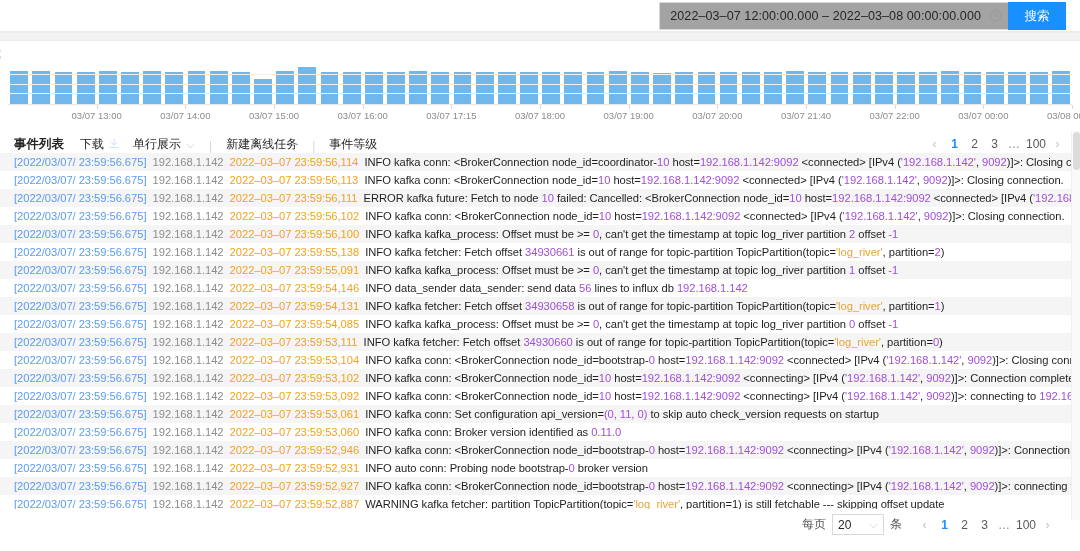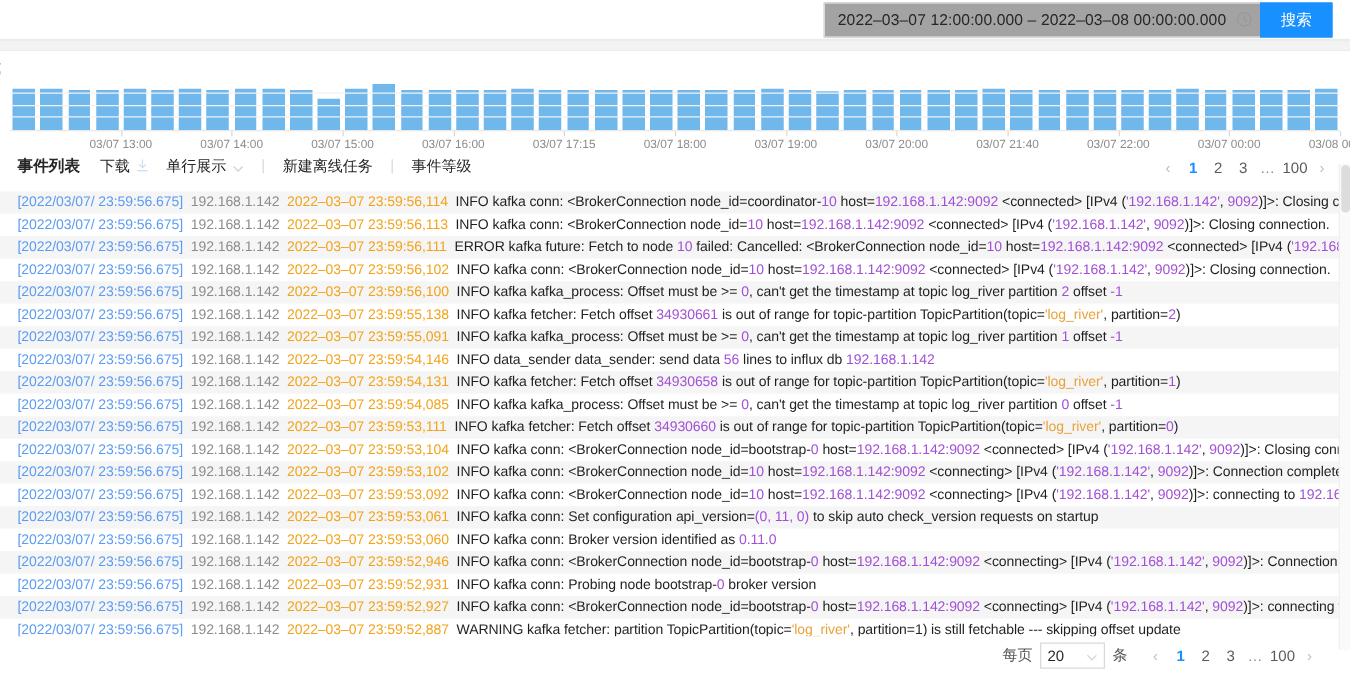--- a/index.html
+++ b/index.html
@@ -106,21 +106,21 @@
     color: #8c8c8c;
     transform: translateX(-50%);
     white-space: nowrap;
     padding-top: 5px;
   }
   .tickmark { position:absolute; top:0; width:1px; height:4px; background:#d9d9d9; }
 
   
   .listhead {
     height: 28px;
-    display: flex; align-items: flex-start;
+    display: flex; align-items: flex-end;
     padding: 0 14px 0 14px;
     background: #fff;
     font-size: 12px;
     color: #262626;
   }
   .lh-title { font-weight: bold; font-size: 12.5px; margin-right: 16px; }
   .lh-item { margin-right: 14px; white-space: nowrap; cursor: pointer; display:flex; align-items:center; }
   .lh-item .dl-ico { margin-left: 5px; opacity:.45; }
   .lh-divider { color: #d9d9d9; margin-right: 14px; }
   .lh-spacer { flex: 1; }
@@ -342,21 +342,21 @@
       <div class="logrow"><span class="t-ts">[2022/03/07/ 23:59:56.675]</span><span>&nbsp;&nbsp;</span><span class="t-ip">192.168.1.142</span><span>&nbsp;&nbsp;</span><span class="t-date">2022–03–07 23:59:54,146</span><span>&nbsp;&nbsp;</span><span class="t-txt">INFO data_sender data_sender: send data </span><span class="t-num">56</span><span class="t-txt"> lines to influx db </span><span class="t-num">192.168.1.142</span></div>
       <div class="logrow"><span class="t-ts">[2022/03/07/ 23:59:56.675]</span><span>&nbsp;&nbsp;</span><span class="t-ip">192.168.1.142</span><span>&nbsp;&nbsp;</span><span class="t-date">2022–03–07 23:59:54,131</span><span>&nbsp;&nbsp;</span><span class="t-txt">INFO kafka fetcher: Fetch offset </span><span class="t-num">34930658</span><span class="t-txt"> is out of range for topic-partition TopicPartition(topic=</span><span class="t-str">'log_river'</span><span class="t-txt">, partition=</span><span class="t-num">1</span><span class="t-txt">)</span></div>
       <div class="logrow"><span class="t-ts">[2022/03/07/ 23:59:56.675]</span><span>&nbsp;&nbsp;</span><span class="t-ip">192.168.1.142</span><span>&nbsp;&nbsp;</span><span class="t-date">2022–03–07 23:59:54,085</span><span>&nbsp;&nbsp;</span><span class="t-txt">INFO kafka kafka_process: Offset must be &gt;= </span><span class="t-num">0</span><span class="t-txt">, can't get the timestamp at topic log_river partition </span><span class="t-num">0</span><span class="t-txt"> offset </span><span class="t-num">-1</span></div>
       <div class="logrow"><span class="t-ts">[2022/03/07/ 23:59:56.675]</span><span>&nbsp;&nbsp;</span><span class="t-ip">192.168.1.142</span><span>&nbsp;&nbsp;</span><span class="t-date">2022–03–07 23:59:53,111</span><span>&nbsp;&nbsp;</span><span class="t-txt">INFO kafka fetcher: Fetch offset </span><span class="t-num">34930660</span><span class="t-txt"> is out of range for topic-partition TopicPartition(topic=</span><span class="t-str">'log_river'</span><span class="t-txt">, partition=</span><span class="t-num">0</span><span class="t-txt">)</span></div>
       <div class="logrow"><span class="t-ts">[2022/03/07/ 23:59:56.675]</span><span>&nbsp;&nbsp;</span><span class="t-ip">192.168.1.142</span><span>&nbsp;&nbsp;</span><span class="t-date">2022–03–07 23:59:53,104</span><span>&nbsp;&nbsp;</span><span class="t-txt">INFO kafka conn: &lt;BrokerConnection node_id=bootstrap-</span><span class="t-num">0</span><span class="t-txt"> host=</span><span class="t-num">192.168.1.142:9092</span><span class="t-txt"> &lt;connected&gt; [IPv4 (</span><span class="t-num">'192.168.1.142'</span><span class="t-txt">, </span><span class="t-num">9092</span><span class="t-txt">)]&gt;: Closing connection.</span></div>
       <div class="logrow"><span class="t-ts">[2022/03/07/ 23:59:56.675]</span><span>&nbsp;&nbsp;</span><span class="t-ip">192.168.1.142</span><span>&nbsp;&nbsp;</span><span class="t-date">2022–03–07 23:59:53,102</span><span>&nbsp;&nbsp;</span><span class="t-txt">INFO kafka conn: &lt;BrokerConnection node_id=</span><span class="t-num">10</span><span class="t-txt"> host=</span><span class="t-num">192.168.1.142:9092</span><span class="t-txt"> &lt;connecting&gt; [IPv4 (</span><span class="t-num">'192.168.1.142'</span><span class="t-txt">, </span><span class="t-num">9092</span><span class="t-txt">)]&gt;: Connection complete.</span></div>
       <div class="logrow"><span class="t-ts">[2022/03/07/ 23:59:56.675]</span><span>&nbsp;&nbsp;</span><span class="t-ip">192.168.1.142</span><span>&nbsp;&nbsp;</span><span class="t-date">2022–03–07 23:59:53,092</span><span>&nbsp;&nbsp;</span><span class="t-txt">INFO kafka conn: &lt;BrokerConnection node_id=</span><span class="t-num">10</span><span class="t-txt"> host=</span><span class="t-num">192.168.1.142:9092</span><span class="t-txt"> &lt;connecting&gt; [IPv4 (</span><span class="t-num">'192.168.1.142'</span><span class="t-txt">, </span><span class="t-num">9092</span><span class="t-txt">)]&gt;: connecting to </span><span class="t-num">192.168.1.142:9092</span></div>
       <div class="logrow"><span class="t-ts">[2022/03/07/ 23:59:56.675]</span><span>&nbsp;&nbsp;</span><span class="t-ip">192.168.1.142</span><span>&nbsp;&nbsp;</span><span class="t-date">2022–03–07 23:59:53,061</span><span>&nbsp;&nbsp;</span><span class="t-txt">INFO kafka conn: Set configuration api_version=</span><span class="t-num">(0, 11, 0)</span><span class="t-txt"> to skip auto check_version requests on startup</span></div>
       <div class="logrow"><span class="t-ts">[2022/03/07/ 23:59:56.675]</span><span>&nbsp;&nbsp;</span><span class="t-ip">192.168.1.142</span><span>&nbsp;&nbsp;</span><span class="t-date">2022–03–07 23:59:53,060</span><span>&nbsp;&nbsp;</span><span class="t-txt">INFO kafka conn: Broker version identified as </span><span class="t-num">0.11.0</span></div>
       <div class="logrow"><span class="t-ts">[2022/03/07/ 23:59:56.675]</span><span>&nbsp;&nbsp;</span><span class="t-ip">192.168.1.142</span><span>&nbsp;&nbsp;</span><span class="t-date">2022–03–07 23:59:52,946</span><span>&nbsp;&nbsp;</span><span class="t-txt">INFO kafka conn: &lt;BrokerConnection node_id=bootstrap-</span><span class="t-num">0</span><span class="t-txt"> host=</span><span class="t-num">192.168.1.142:9092</span><span class="t-txt"> &lt;connecting&gt; [IPv4 (</span><span class="t-num">'192.168.1.142'</span><span class="t-txt">, </span><span class="t-num">9092</span><span class="t-txt">)]&gt;: Connection complete.</span></div>
-      <div class="logrow"><span class="t-ts">[2022/03/07/ 23:59:56.675]</span><span>&nbsp;&nbsp;</span><span class="t-ip">192.168.1.142</span><span>&nbsp;&nbsp;</span><span class="t-date">2022–03–07 23:59:52,931</span><span>&nbsp;&nbsp;</span><span class="t-txt">INFO kafka conn: Probing node bootstrap-</span><span class="t-num">0</span><span class="t-txt"> broker version</span></div>
+      <div class="logrow"><span class="t-ts">[2022/03/07/ 23:59:56.675]</span><span>&nbsp;&nbsp;</span><span class="t-ip">192.168.1.142</span><span>&nbsp;&nbsp;</span><span class="t-date">2022–03–07 23:59:52,931</span><span>&nbsp;&nbsp;</span><span class="t-txt">INFO auto conn: Probing node bootstrap-</span><span class="t-num">0</span><span class="t-txt"> broker version</span></div>
       <div class="logrow"><span class="t-ts">[2022/03/07/ 23:59:56.675]</span><span>&nbsp;&nbsp;</span><span class="t-ip">192.168.1.142</span><span>&nbsp;&nbsp;</span><span class="t-date">2022–03–07 23:59:52,927</span><span>&nbsp;&nbsp;</span><span class="t-txt">INFO kafka conn: &lt;BrokerConnection node_id=bootstrap-</span><span class="t-num">0</span><span class="t-txt"> host=</span><span class="t-num">192.168.1.142:9092</span><span class="t-txt"> &lt;connecting&gt; [IPv4 (</span><span class="t-num">'192.168.1.142'</span><span class="t-txt">, </span><span class="t-num">9092</span><span class="t-txt">)]&gt;: connecting to </span></div>
       <div class="logrow"><span class="t-ts">[2022/03/07/ 23:59:56.675]</span><span>&nbsp;&nbsp;</span><span class="t-ip">192.168.1.142</span><span>&nbsp;&nbsp;</span><span class="t-date">2022–03–07 23:59:52,887</span><span>&nbsp;&nbsp;</span><span class="t-txt">WARNING kafka fetcher: partition TopicPartition(topic=</span><span class="t-str">'log_river'</span><span class="t-txt">, partition=1) is still fetchable --- skipping offset update</span></div>
     </div>
 
   <div class="vscroll">
     <div class="thumb"></div>
   </div>
 
   <div class="bottombar">
     <span class="perpage-label">每页</span>

